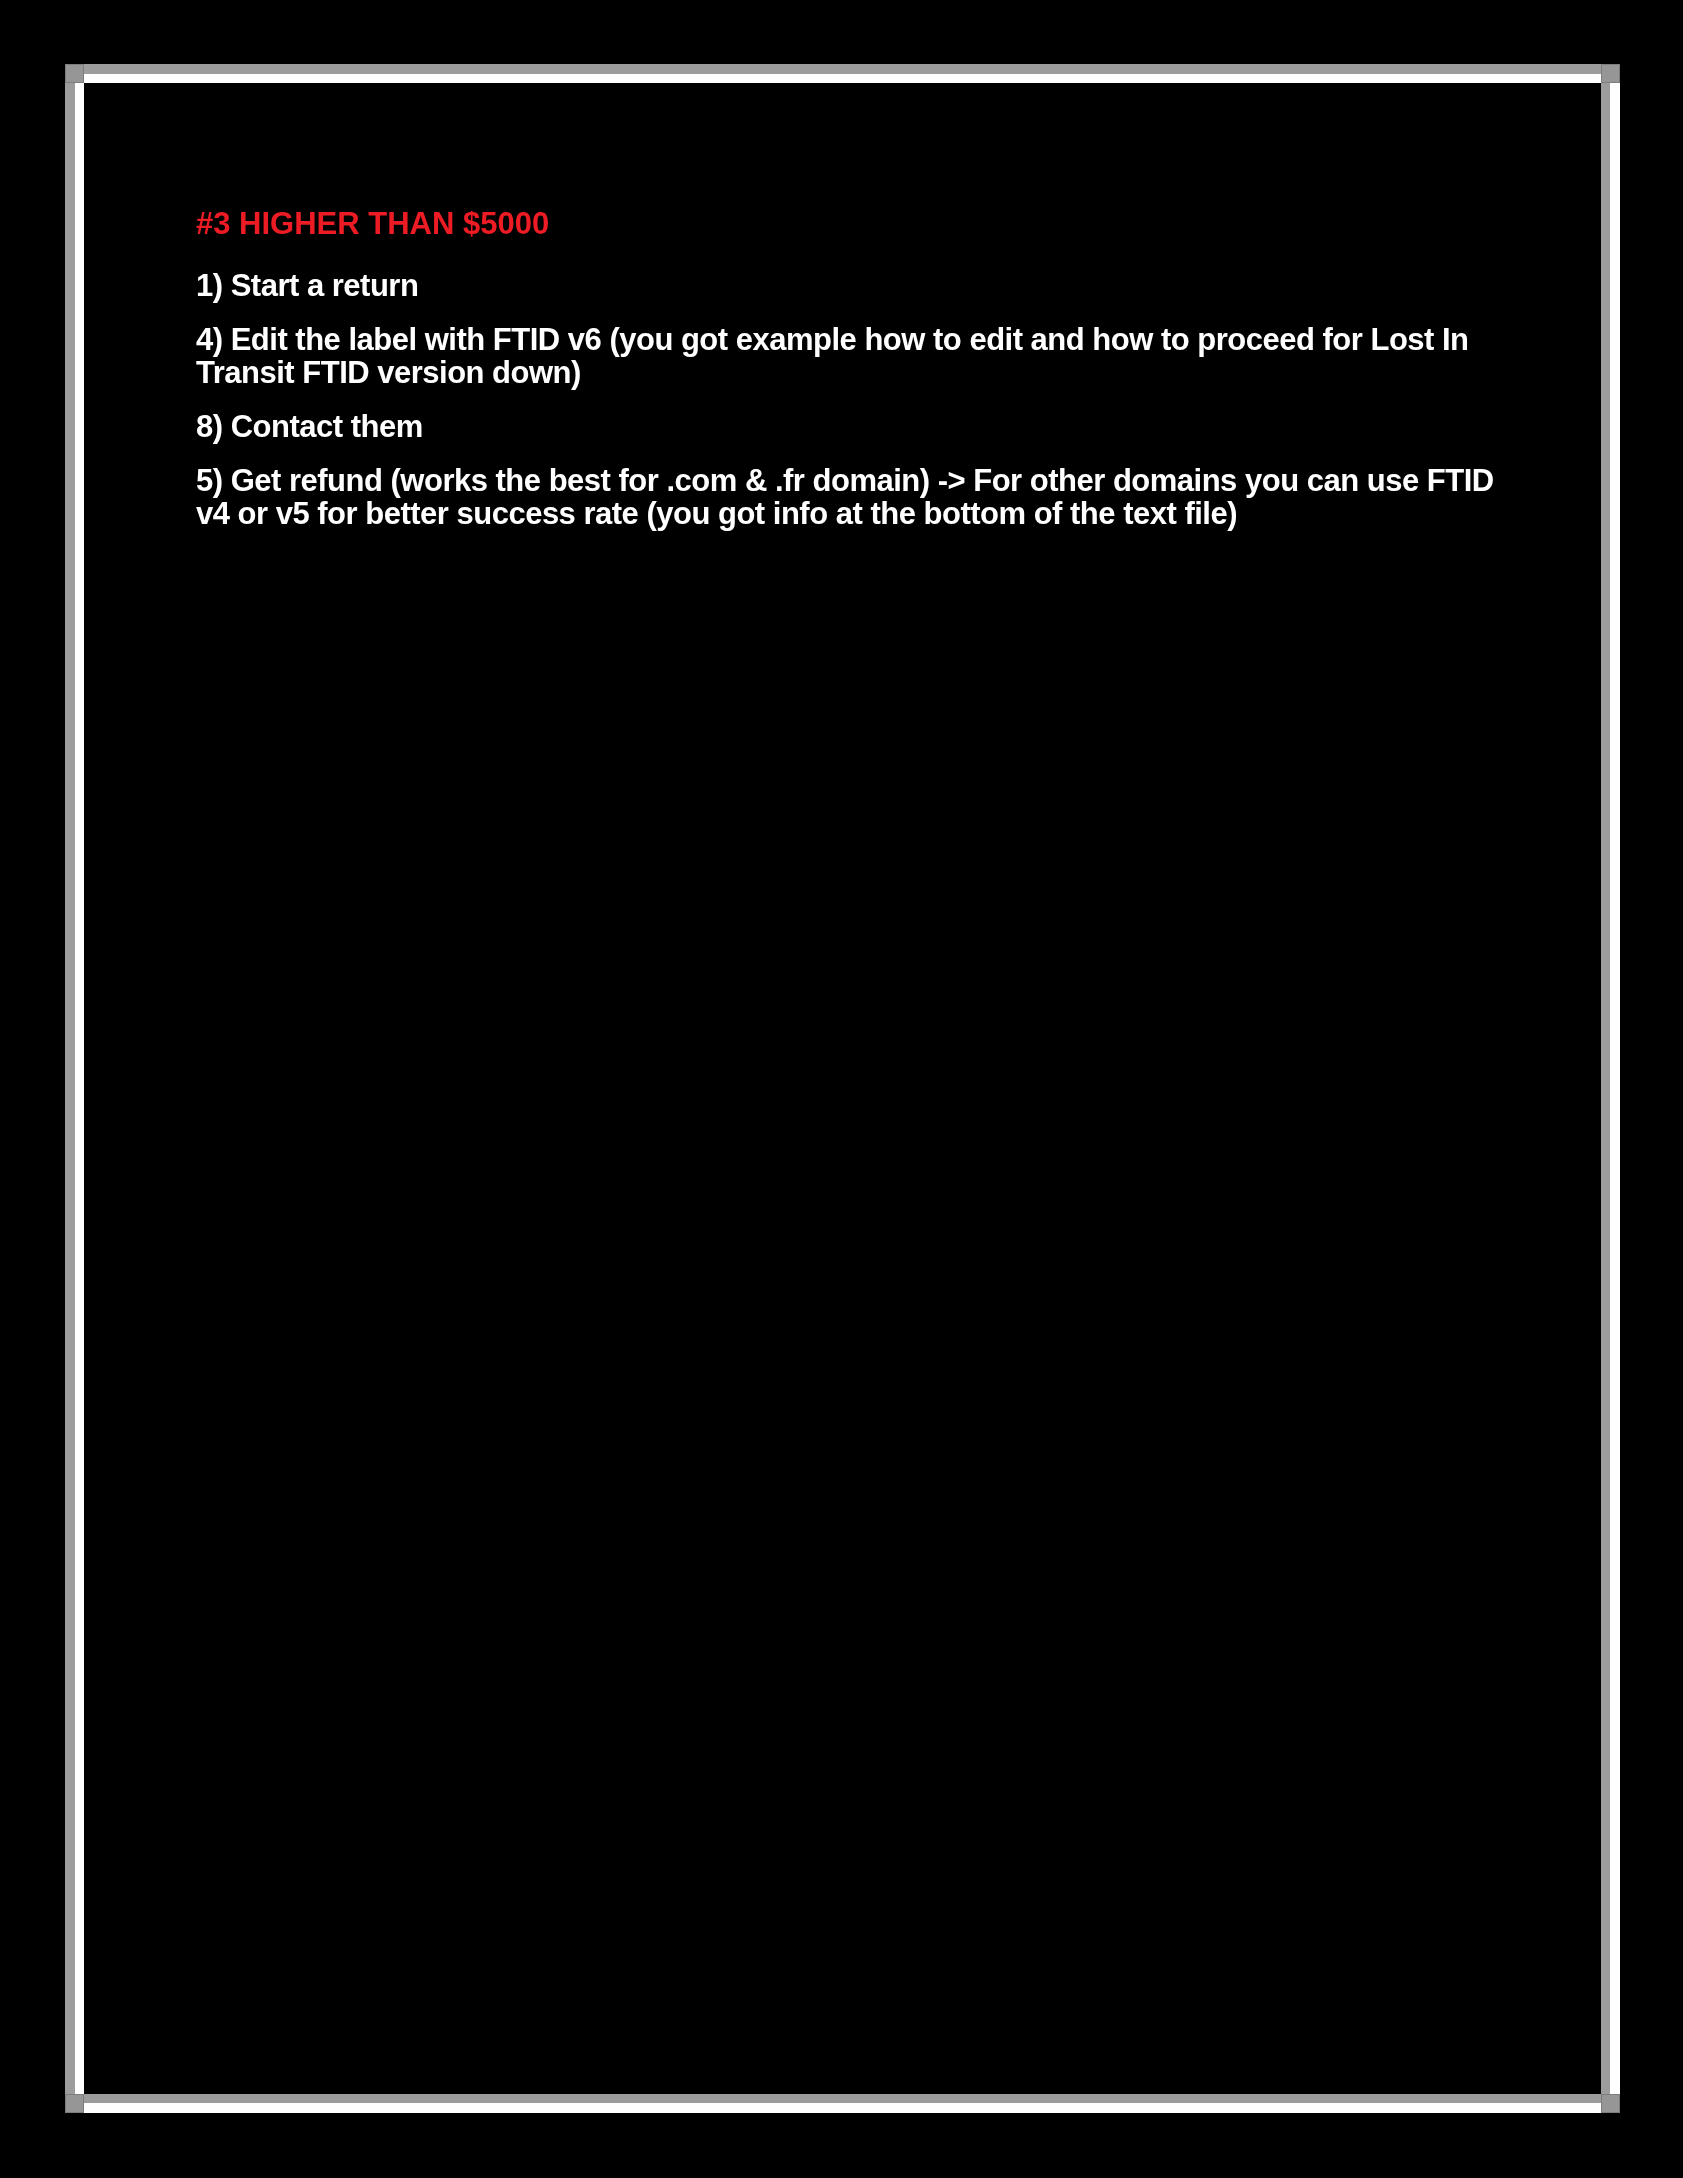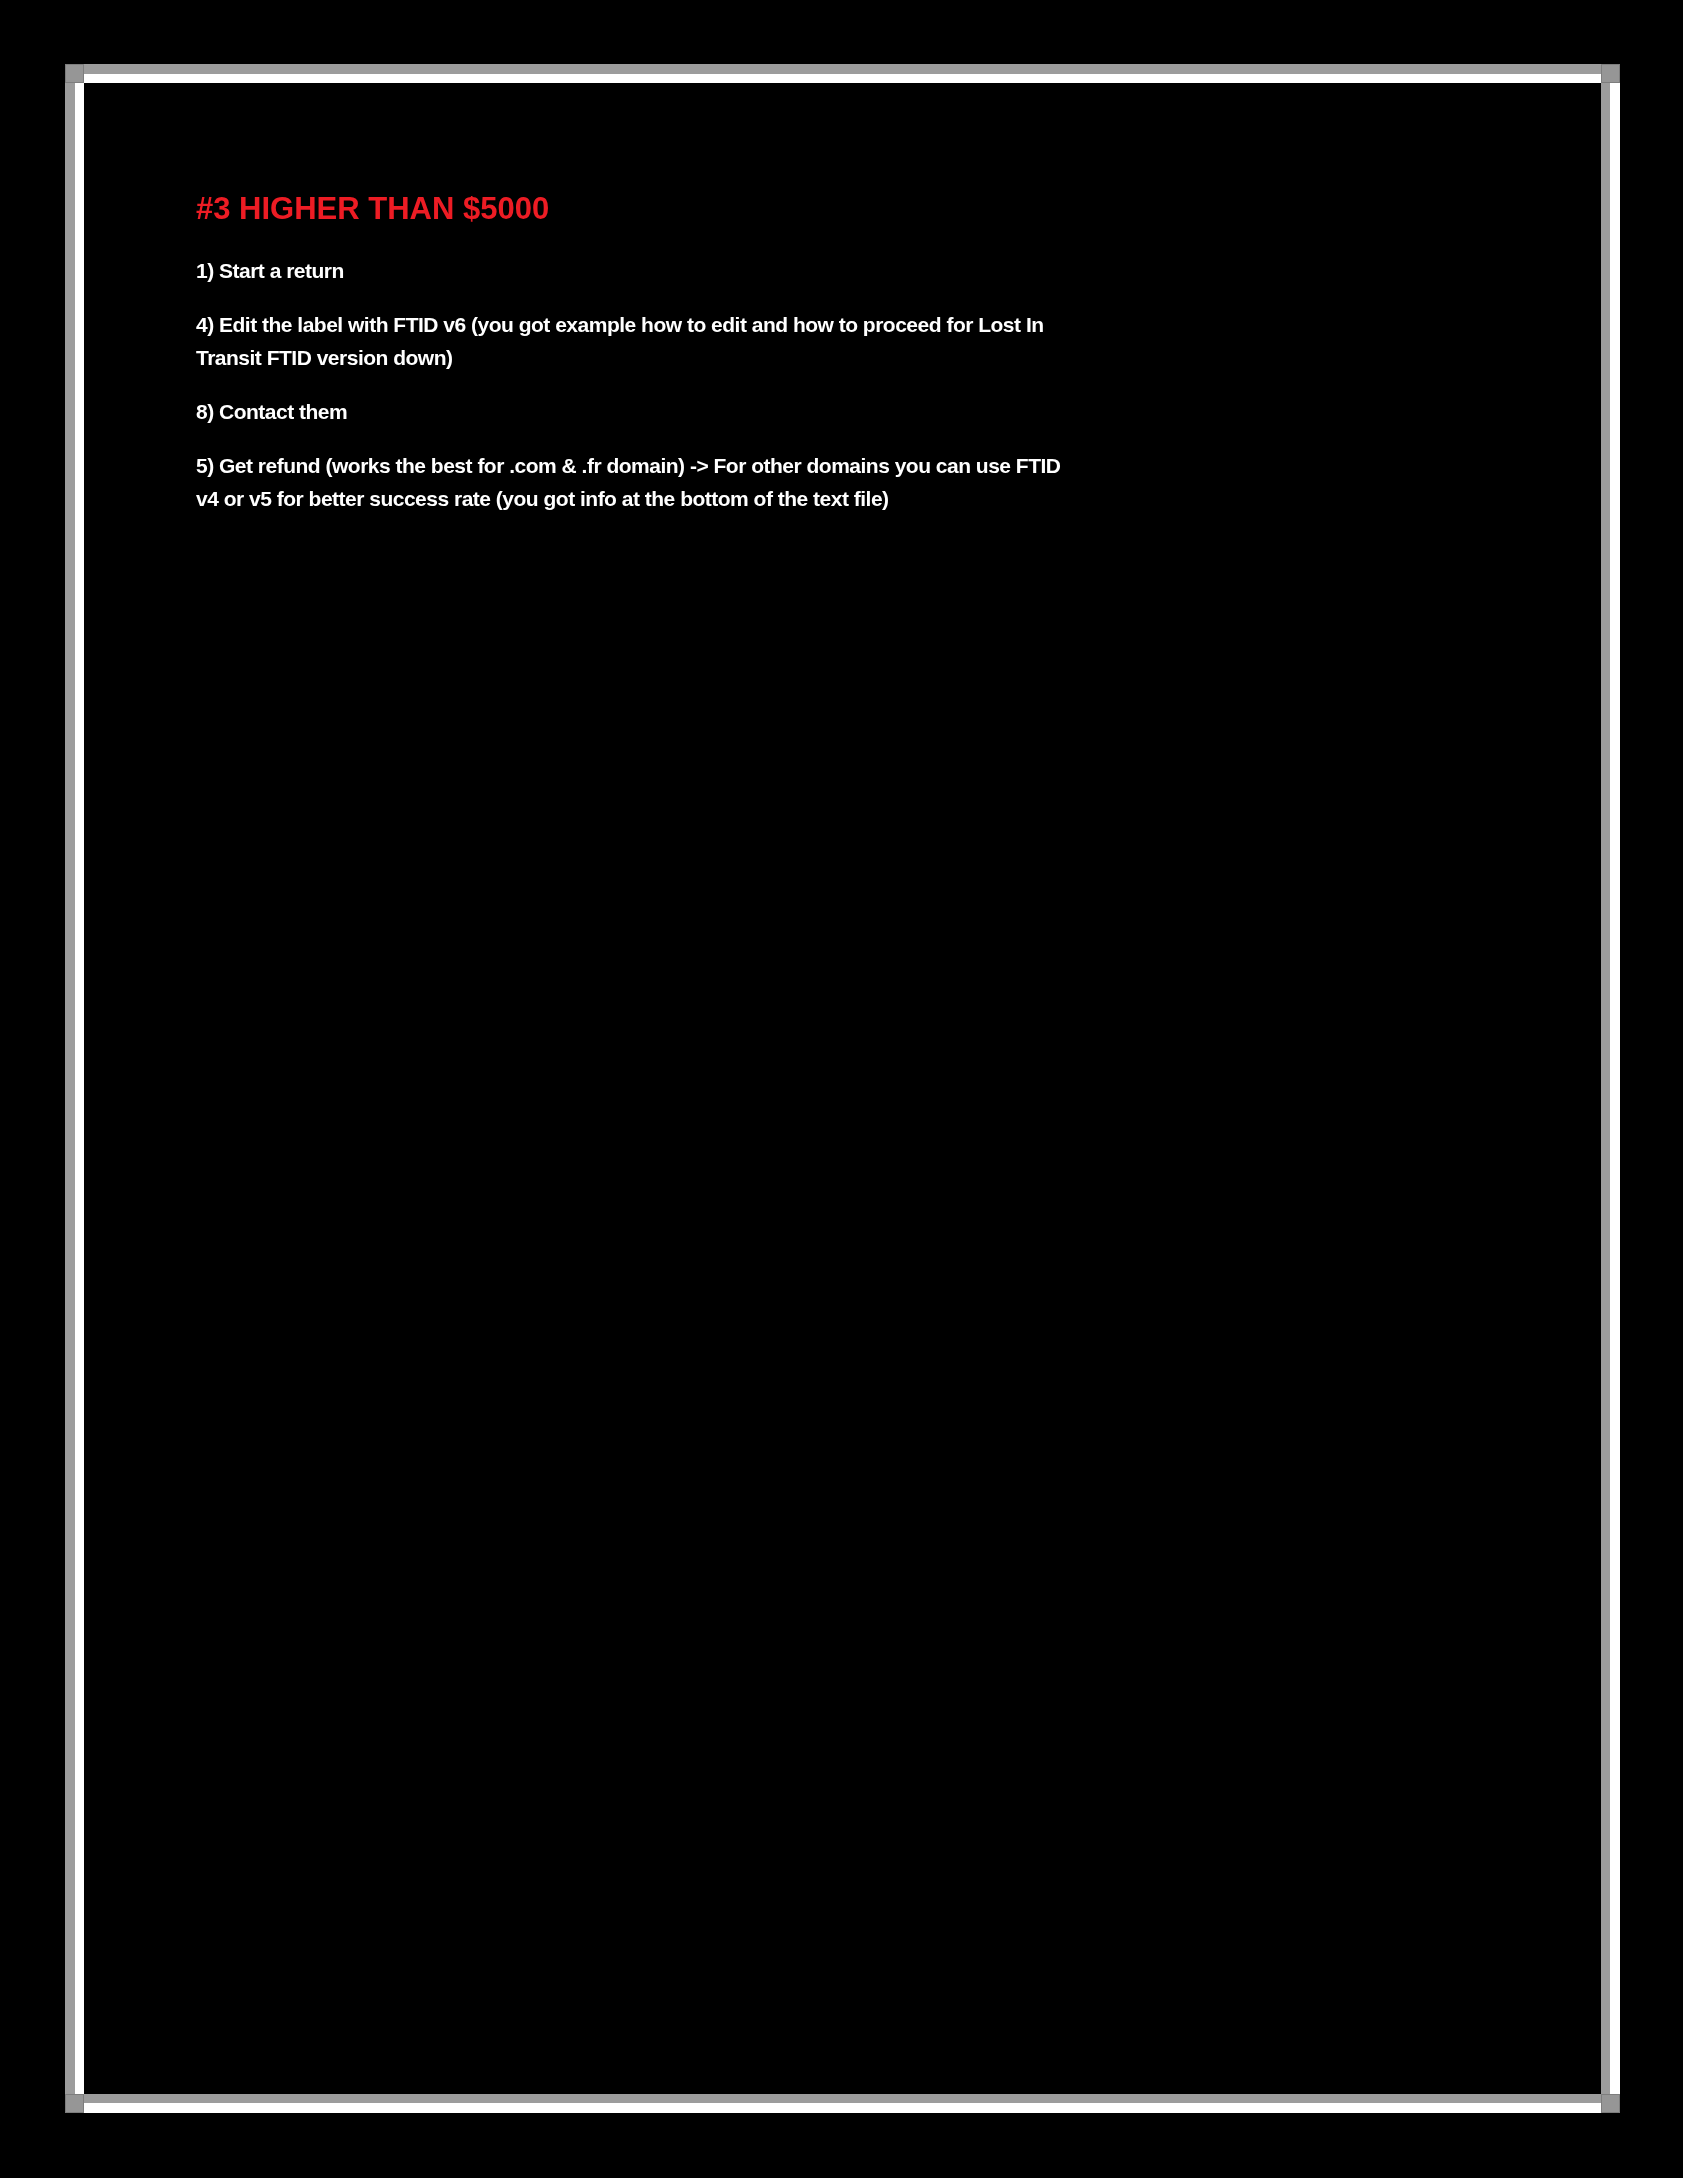--- a/index.html
+++ b/index.html
@@ -49,31 +49,31 @@
   .corner.br { right: -10px; bottom: -10px; }
 
   .doc {
     box-sizing: border-box;
     width: 100%;
     height: 100%;
     padding: 109px 59px 0 112px;
     background: #000000;
   }
   .doc h1 {
-    margin: 0 0 29px 0;
+    margin: 15px 0 29px 0;
     font-size: 31px;
     line-height: 33px;
     font-weight: 700;
     letter-spacing: 0;
     color: #ed1c24;
     white-space: nowrap;
   }
   .doc p {
     margin: 0 0 21px 0;
-    font-size: 21px;
+    font-size: 31px;
     line-height: 33px;
     font-weight: 700;
     letter-spacing: -0.5px;
     color: #ffffff;
   }
   .doc p .ln {
     display: block;
     white-space: nowrap;
   }
 </style>

